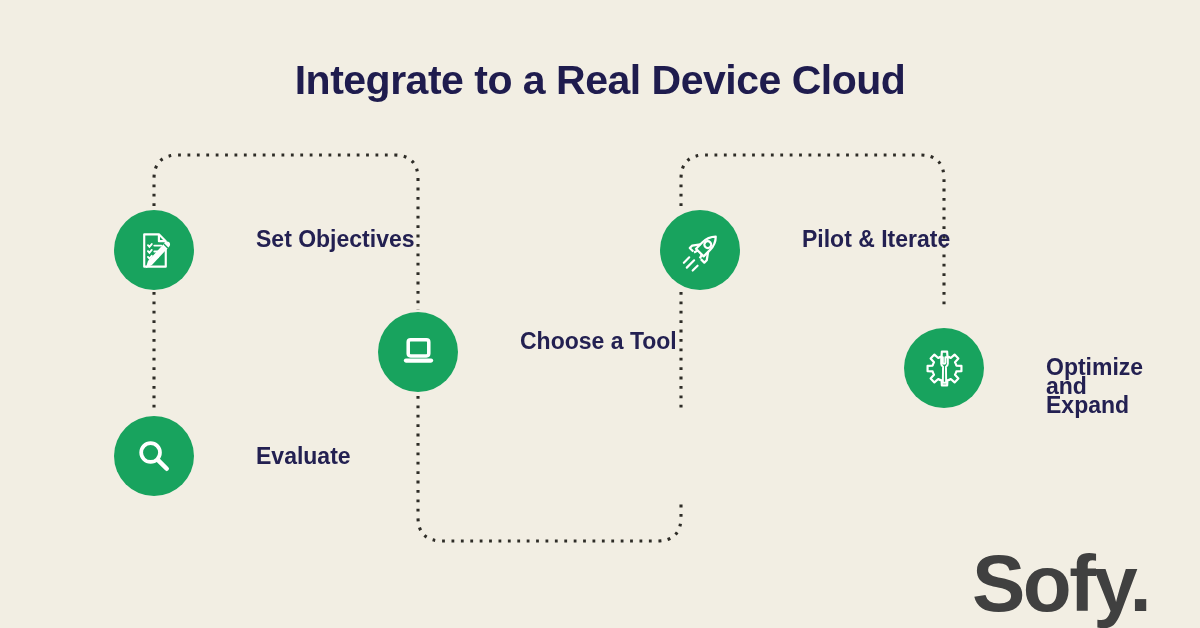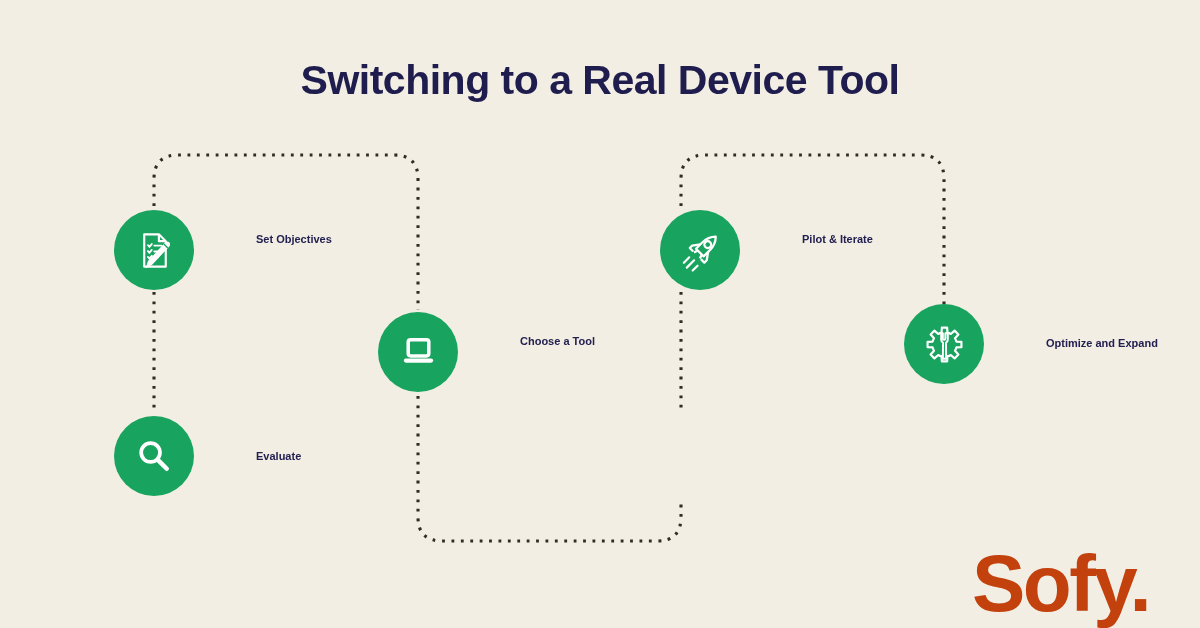--- a/index.html
+++ b/index.html
@@ -22,50 +22,50 @@
     stroke-dasharray:2.8 6.6;stroke-linecap:butt;
   }
   .step{position:absolute;z-index:1;}
   .bubble{
     width:80px;height:80px;border-radius:50%;
     background:#18a35e;
     display:flex;align-items:center;justify-content:center;
   }
   .step-label{
     position:absolute;left:142px;top:28px;width:200px;
-    font-size:11px;font-weight:700;line-height:19px;
+    font-size:23px;font-weight:700;line-height:19px;
     color:#232051;
   }
   
   .pos-set-objectives{left:114px;top:210px;}
   .pos-evaluate{left:114px;top:416px;}
   .pos-choose-tool{left:378px;top:312px;}
   .pos-integrate{left:641px;top:416px;}
   .pos-pilot-iterate{left:660px;top:210px;}
-  .pos-optimize{left:904px;top:304px;}
+  .pos-optimize{left:904px;top:328px;}
   
   .pos-set-objectives .step-label,
   .pos-choose-tool .step-label,
   .pos-pilot-iterate .step-label{top:20px;}
   .pos-evaluate .step-label,
   .pos-integrate .step-label{top:31px;}
   .pos-optimize .step-label{top:30px;width:125px;}
   .logo{
     position:absolute;left:972px;top:544px;
     font-size:80px;font-weight:800;letter-spacing:-2.5px;
-    color:#c2410c;line-height:1;
+    color:#404040;line-height:1;
   }
   .icon{display:block;}
 </style>
 </head>
 <body>
 
 <div class="canvas">
 
-  <div class="title">Switching to a Real Device Tool</div>
+  <div class="title">Integrate to a Real Device Cloud</div>
 
   <svg class="connectors" width="1200" height="628" viewBox="0 0 1200 628">
     <path d="M154 292 V414"></path>
     <path d="M154 206 V179 Q154 155 178 155 H394 Q418 155 418 179 V310"></path>
     <path d="M418 396 V517 Q418 541 442 541 H657 Q681 541 681 517 V498"></path>
     <path d="M681 292 V414"></path>
     <path d="M681 206 V179 Q681 155 705 155 H920 Q944 155 944 179 V310"></path>
   </svg>
 
   <div class="step pos-set-objectives">

